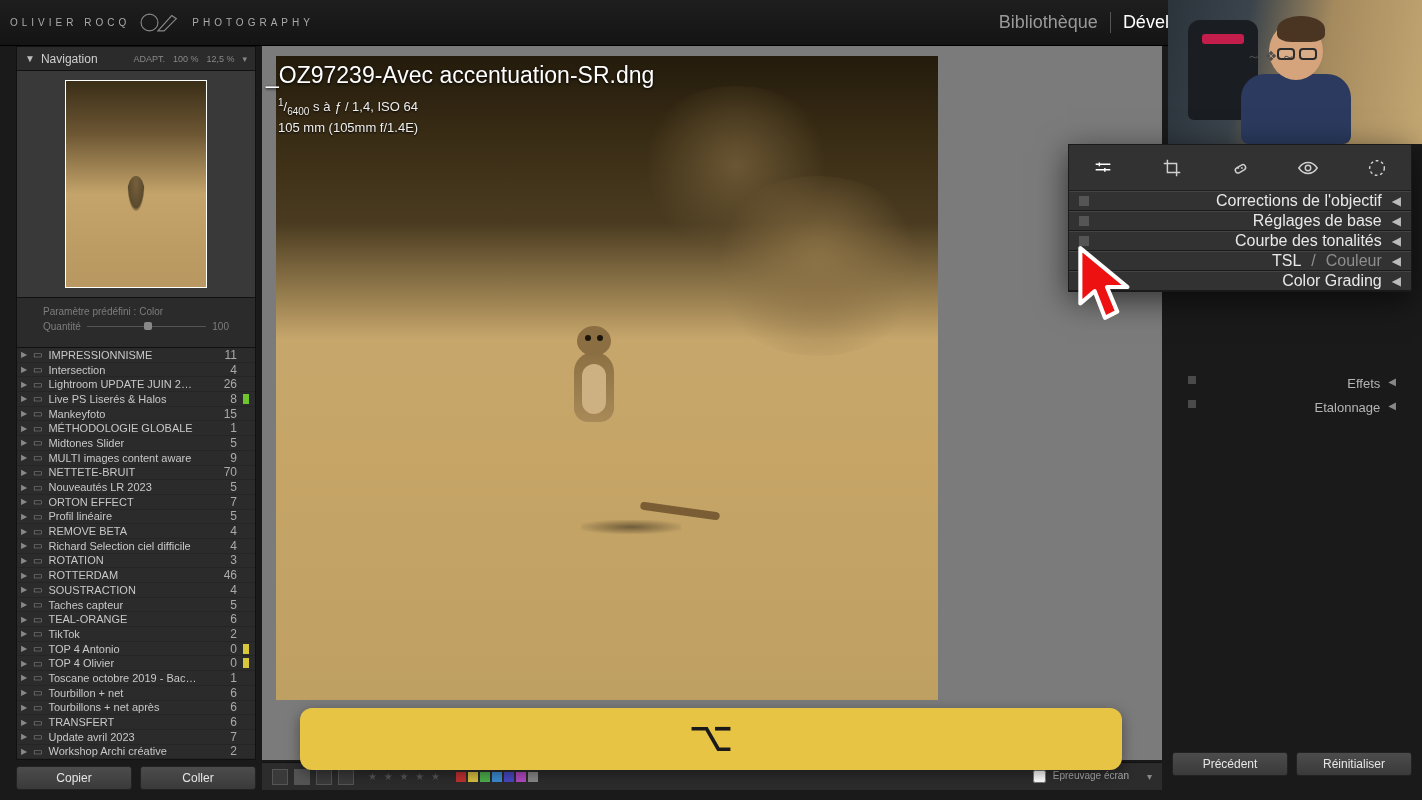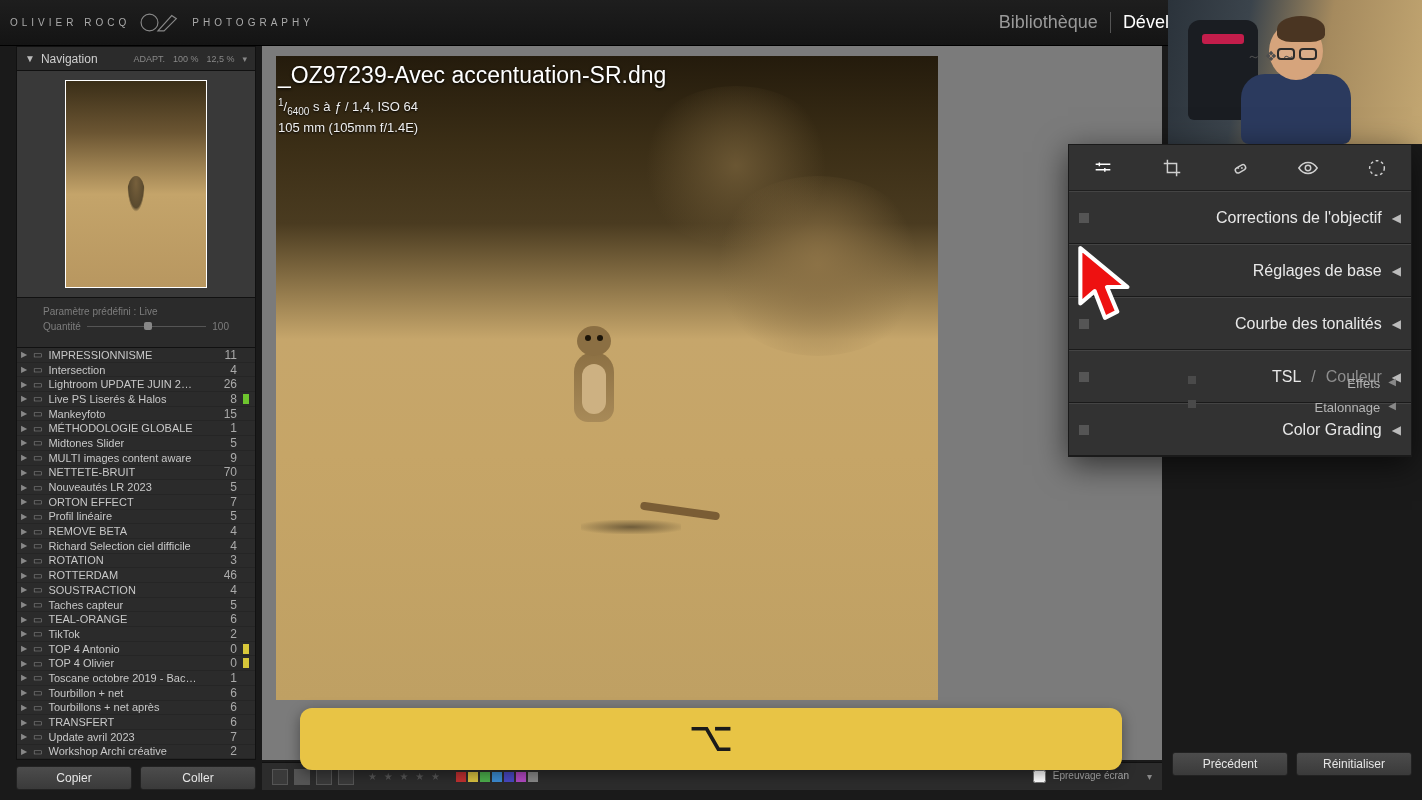--- a/index.html
+++ b/index.html
@@ -101,21 +101,21 @@
     width:60px;height:140px;
   }
   .photo .meerkat .head{width:34px;height:30px;background:#8b6f43;border-radius:50%;margin:0 auto;position:relative;}
   .photo .meerkat .head::before,.photo .meerkat .head::after{content:"";position:absolute;top:9px;width:6px;height:6px;background:#1b1408;border-radius:50%;}
   .photo .meerkat .head::before{left:8px;} .photo .meerkat .head::after{right:8px;}
   .photo .meerkat .body{width:40px;height:70px;background:linear-gradient(180deg,#8c7043,#a88a58);border-radius:20px 20px 14px 14px;margin:-4px auto 0;}
   .photo .meerkat .belly{position:absolute;left:50%;top:38px;transform:translateX(-50%);width:24px;height:50px;background:#cdb182;border-radius:12px;}
   .photo .shadow{position:absolute;left:46%;top:72%;width:100px;height:14px;background:radial-gradient(ellipse,#6f5c3a 0%,transparent 80%);}
   .photo .tail{position:absolute;left:55%;top:70%;width:80px;height:8px;background:#7a5d35;border-radius:4px;transform:rotate(8deg);}
   .photo-title{
-    position:absolute;top:16px;left:16px;color:#fff;font-size:23px;
+    position:absolute;top:16px;left:4px;color:#fff;font-size:23px;
     text-shadow:0 1px 3px #000;
   }
   .photo-meta{
     position:absolute;top:50px;left:16px;color:#eee;font-size:13px;
     text-shadow:0 1px 2px #000;line-height:1.4;
   }
   .photo-meta .frac { font-size:10px; vertical-align:super;}
   .photo-meta .frac2 { font-size:10px; vertical-align:sub;}
   .photo-meta em{font-style:italic;}
   
@@ -159,21 +159,21 @@
     border:1px solid #1a1a1a;
   }
   .tool-row{
     display:flex;justify-content:space-around;align-items:center;
     height:46px;border-bottom:1px solid #1f1f1f;
   }
   .tool-row .tool{width:26px;height:26px;display:flex;align-items:center;justify-content:center;color:#cfcfcf;cursor:pointer;}
   .tool-row .tool.active{color:#fff;}
   .tool-row .tool svg{width:22px;height:22px;stroke:currentColor;fill:none;stroke-width:1.6;}
   .r-panel{
-    height:53px;border-top:1px solid #444;border-bottom:1px solid #1a1a1a;
+    height:20px;border-top:1px solid #444;border-bottom:1px solid #1a1a1a;
     display:flex;align-items:center;justify-content:flex-end;padding:0 10px;
     font-size:16px;color:#e8e8e8;cursor:pointer;gap:10px;
   }
   .r-panel .sq{width:10px;height:10px;background:#555;margin-right:auto;}
   .r-panel .tri{color:#bbb;font-size:12px;}
   .r-panel .dim{color:#8e8e8e;}
   .r-sub{
     height:24px;display:flex;align-items:flex-start;justify-content:flex-end;
     padding:0 10px;font-size:13px;color:#b5b5b5;gap:8px;cursor:pointer;
   }
@@ -225,21 +225,21 @@
       <span>12,5 %</span>
       <span>▾</span>
     </span>
   </div>
   <div class="nav-preview">
     <div class="thumb"></div>
   </div>
   <div class="preset-box">
     <div class="row">
       <span>Paramètre prédéfini :</span>&nbsp;
-      <span>Live</span>
+      <span>Color</span>
     </div>
     <div class="row">
       <span>Quantité</span>
       <div class="preset-slider">
         <div class="track"></div>
           <div class="knob"></div>
       </div>
       <span>100</span>
     </div>
   </div>

